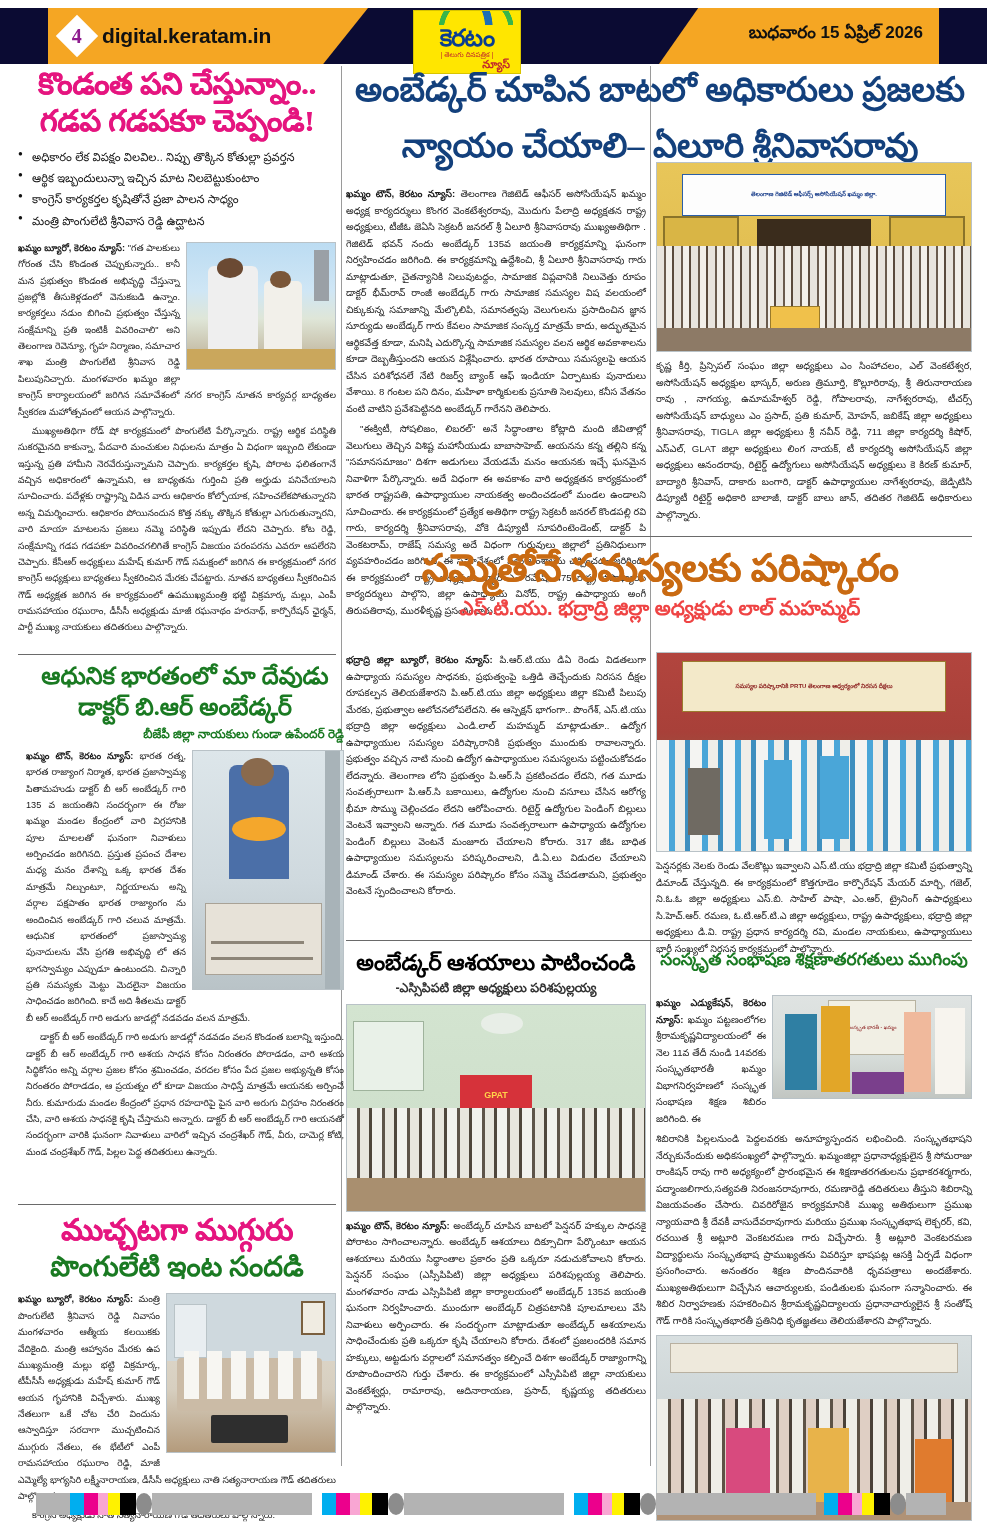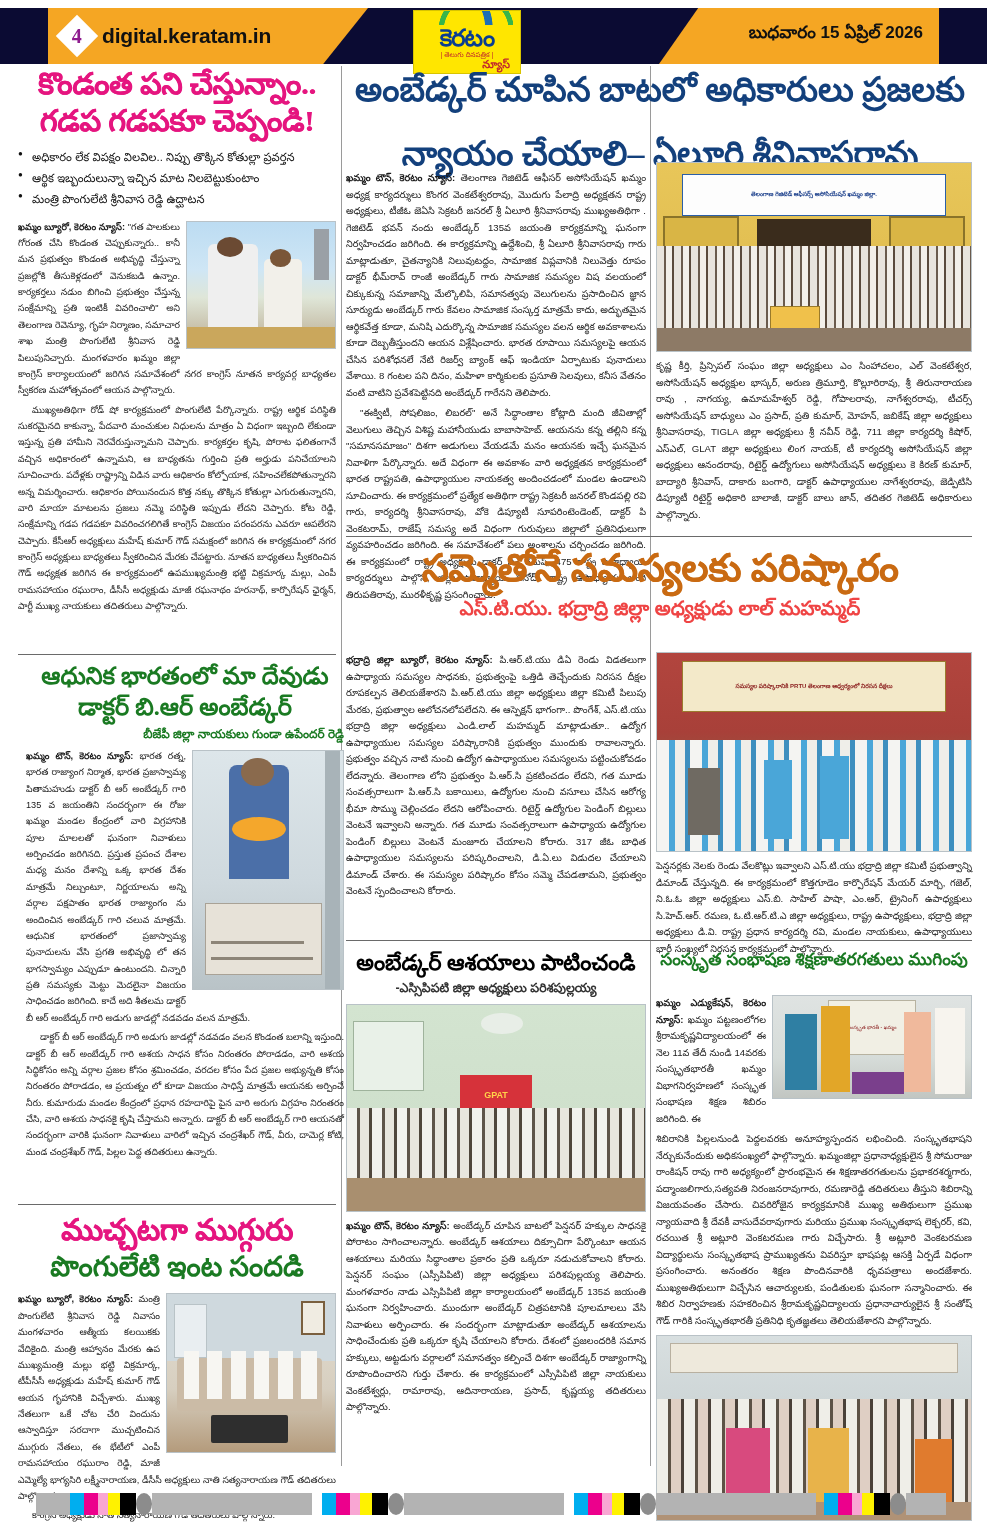--- a/index.html
+++ b/index.html
@@ -215,20 +215,21 @@
 
     <div class="col col-left" style="top:0;">
 
       <div>
         <div class="hl hl-pink">కొండంత పని చేస్తున్నాం..</div>
         <div class="hl hl-pink" style="margin-top:2px;">గడప గడపకూ చెప్పండి!</div>
 
         <ul class="bullets">
           <li>అధికారం లేక విపక్షం విలవిల.. నిప్పు తొక్కిన కోతుల్లా ప్రవర్తన</li>
           <li>ఆర్థిక ఇబ్బందులున్నా ఇచ్చిన మాట నిలబెట్టుకుంటాం</li>
+          <li>కాంగ్రెస్ కార్యకర్తల కృషితోనే ప్రజా పాలన సాధ్యం</li>
           <li>మంత్రి పొంగులేటి శ్రీనివాస రెడ్డి ఉద్ఘాటన</li>
         </ul>
 
         <div style="margin-top:8px;">
           <div class="photo ph-sky" style="float:right; width:150px; height:128px; margin:2px 0 4px 6px;">
             <div style="position:absolute;inset:0;background:linear-gradient(180deg,#bcdcf2 0%,#cfe6f5 38%,#dfe6d8 60%,#b9a98e 100%);"></div>
             <div style="position:absolute;left:14%;top:18%;width:34%;height:70%;background:#efefef;border-radius:6px 6px 0 0;"></div>
             <div style="position:absolute;left:20%;top:12%;width:18%;height:16%;background:#6b4a33;border-radius:50%;"></div>
             <div style="position:absolute;left:52%;top:30%;width:26%;height:58%;background:#f2f0ea;border-radius:5px 5px 0 0;"></div>
             <div style="position:absolute;left:56%;top:22%;width:14%;height:14%;background:#7a5638;border-radius:50%;"></div>
@@ -297,24 +298,24 @@
             <span class="byline">ఖమ్మం బ్యూరో, కెరటం న్యూస్:</span>
             <span>మంత్రి పొంగులేటి శ్రీనివాస రెడ్డి నివాసం మంగళవారం ఆత్మీయ కలయికకు వేదికైంది. మంత్రి ఆహ్వానం మేరకు ఉప ముఖ్యమంత్రి మల్లు భట్టి విక్రమార్క, టీపీసీసీ అధ్యక్షుడు మహేష్ కుమార్ గౌడ్ ఆయన గృహానికి విచ్చేశారు. ముఖ్య నేతలుగా ఒకే చోట చేరి విందును ఆస్వాదిస్తూ సరదాగా ముచ్చటించిన ముగ్గురు నేతలు, ఈ భేటీలో ఎంపీ రామసహాయం రఘురాం రెడ్డి, మాజీ ఎమ్మెల్యే భాగ్యసిరి లక్ష్మీనారాయణ, డీసీసీ అధ్యక్షులు నాతి సత్యనారాయణ గౌడ్ తదితరులు పాల్గొన్నారు.</span>
           </div>
           <div class="body-text narrow indent" style="margin-top:3px;">కాంగ్రెస్ అధ్యక్షుడు నాతి సత్యనారాయణ గౌడ్ తదితరులు పాల్గొన్నారు.</div>
         </div>
       </div>
     </div>
 
     <div style="position:absolute; left:348px; top:2px; width:624px;">
       <div class="hl hl-blue">అంబేడ్కర్ చూపిన బాటలో అధికారులు ప్రజలకు</div>
-      <div class="hl hl-blue" style="margin-top:20px;">న్యాయం చేయాలి– ఏలూరి శ్రీనివాసరావు</div>
-    </div>
-
-    <div class="col col-mid" style="top:104px;">
+      <div class="hl hl-blue" style="margin-top:12px;">న్యాయం చేయాలి– ఏలూరి శ్రీనివాసరావు</div>
+    </div>
+
+    <div class="col col-mid" style="top:120px;">
       <div class="body-text">
         <span class="byline">ఖమ్మం టౌన్, కెరటం న్యూస్:</span>
         <span>తెలంగాణ గెజిటెడ్ ఆఫీసర్ అసోసియేషన్ ఖమ్మం అధ్యక్ష కార్యదర్శులు కొంగర వెంకటేశ్వరరావు, మొదుగు పేలాద్రి అధ్యక్షతన రాష్ట్ర అధ్యక్షులు, టీజీఓ జెఏసి సెక్రటరీ జనరల్ శ్రీ ఏలూరి శ్రీనివాసరావు ముఖ్యఅతిథిగా . గెజిటెడ్ భవన్ నందు అంబేడ్కర్ 135వ జయంతి కార్యక్రమాన్ని ఘనంగా నిర్వహించడం జరిగింది. ఈ కార్యక్రమాన్ని ఉద్దేశించి, శ్రీ ఏలూరి శ్రీనివాసరావు గారు మాట్లాడుతూ, చైతన్యానికి నిలువుటద్దం, సామాజిక విప్లవానికి నిలువెత్తు రూపం డాక్టర్ భీమ్‌రావ్ రాంజీ అంబేడ్కర్ గారు సామాజిక సమస్యల విష వలయంలో చిక్కుకున్న సమాజాన్ని మేల్కొలిపి, సమానత్వపు వెలుగులను ప్రసాదించిన జ్ఞాన సూర్యుడు అంబేడ్కర్ గారు కేవలం సామాజిక సంస్కర్త మాత్రమే కాదు, అద్భుతమైన ఆర్థికవేత్త కూడా, మనిషి ఎదుర్కొన్న సామాజిక సమస్యల వలన ఆర్థిక అవకాశాలను కూడా దెబ్బతీస్తుందని ఆయన విశ్లేషించారు. భారత రూపాయి సమస్యలపై ఆయన చేసిన పరిశోధనలే నేటి రిజర్వ్ బ్యాంక్ ఆఫ్ ఇండియా ఏర్పాటుకు పునాదులు వేశాయి. 8 గంటల పని దినం, మహిళా కార్మికులకు ప్రసూతి సెలవులు, కనీస వేతనం వంటి వాటిని ప్రవేశపెట్టినది అంబేడ్కర్ గారేనని తెలిపారు.</span>
       </div>
       <div class="body-text indent" style="margin-top:4px;">"ఈక్విటీ, సోషలిజం, లిబరల్" అనే సిద్ధాంతాల కోట్లాది మంది జీవితాల్లో వెలుగులు తెచ్చిన విశిష్ట మహానీయుడు బాబాసాహెబ్. ఆయనను కన్న తల్లిని కన్న "సమానసమాజం" దిశగా అడుగులు వేయడమే మనం ఆయనకు ఇచ్చే ఘనమైన నివాళిగా పేర్కొన్నారు. అదే విధంగా ఈ అవకాశం వారి అధ్యక్షతన కార్యక్రమంలో భారత రాష్ట్రపతి, ఉపాధ్యాయుల నాయకత్వ అందించడంలో మండల ఉండాలని సూచించారు. ఈ కార్యక్రమంలో ప్రత్యేక అతిథిగా రాష్ట్ర సెక్రటరీ జనరల్ కొండపల్లి రవి గారు, కార్యదర్శి శ్రీనివాసరావు, వోకె డిప్యూటీ సూపరింటెండెంట్, డాక్టర్ పి వెంకటరామ్, రాజేష్ సమస్య అదే విధంగా గురువులు జిల్లాలో ప్రతినిధులుగా వ్యవహరించడం జరిగింది. ఈ సమావేశంలో పలు అంశాలను చర్చించడం జరిగింది. ఈ కార్యక్రమంలో రాష్ట్ర అధ్యక్షులు డాక్టర్ ఎం రమేష్, 475 రాష్ట్ర ఉపాధ్యాయ కార్యదర్శులు పాల్గొని, జిల్లా ఉపాధ్యాయ వినోద్, రాష్ట్ర ఉపాధ్యాయ అంగీ తిరుపతిరావు, మురళీకృష్ణ ప్రసంగించారు.</div>
     </div>
 
     <div class="col col-right" style="top:96px;">
       <div class="photo ph-yellowwall" style="width:316px; height:190px;">
         <div style="position:absolute;inset:0;background:linear-gradient(180deg,#e8c659 0%,#e2bf52 50%,#cbb04c 100%);"></div>

